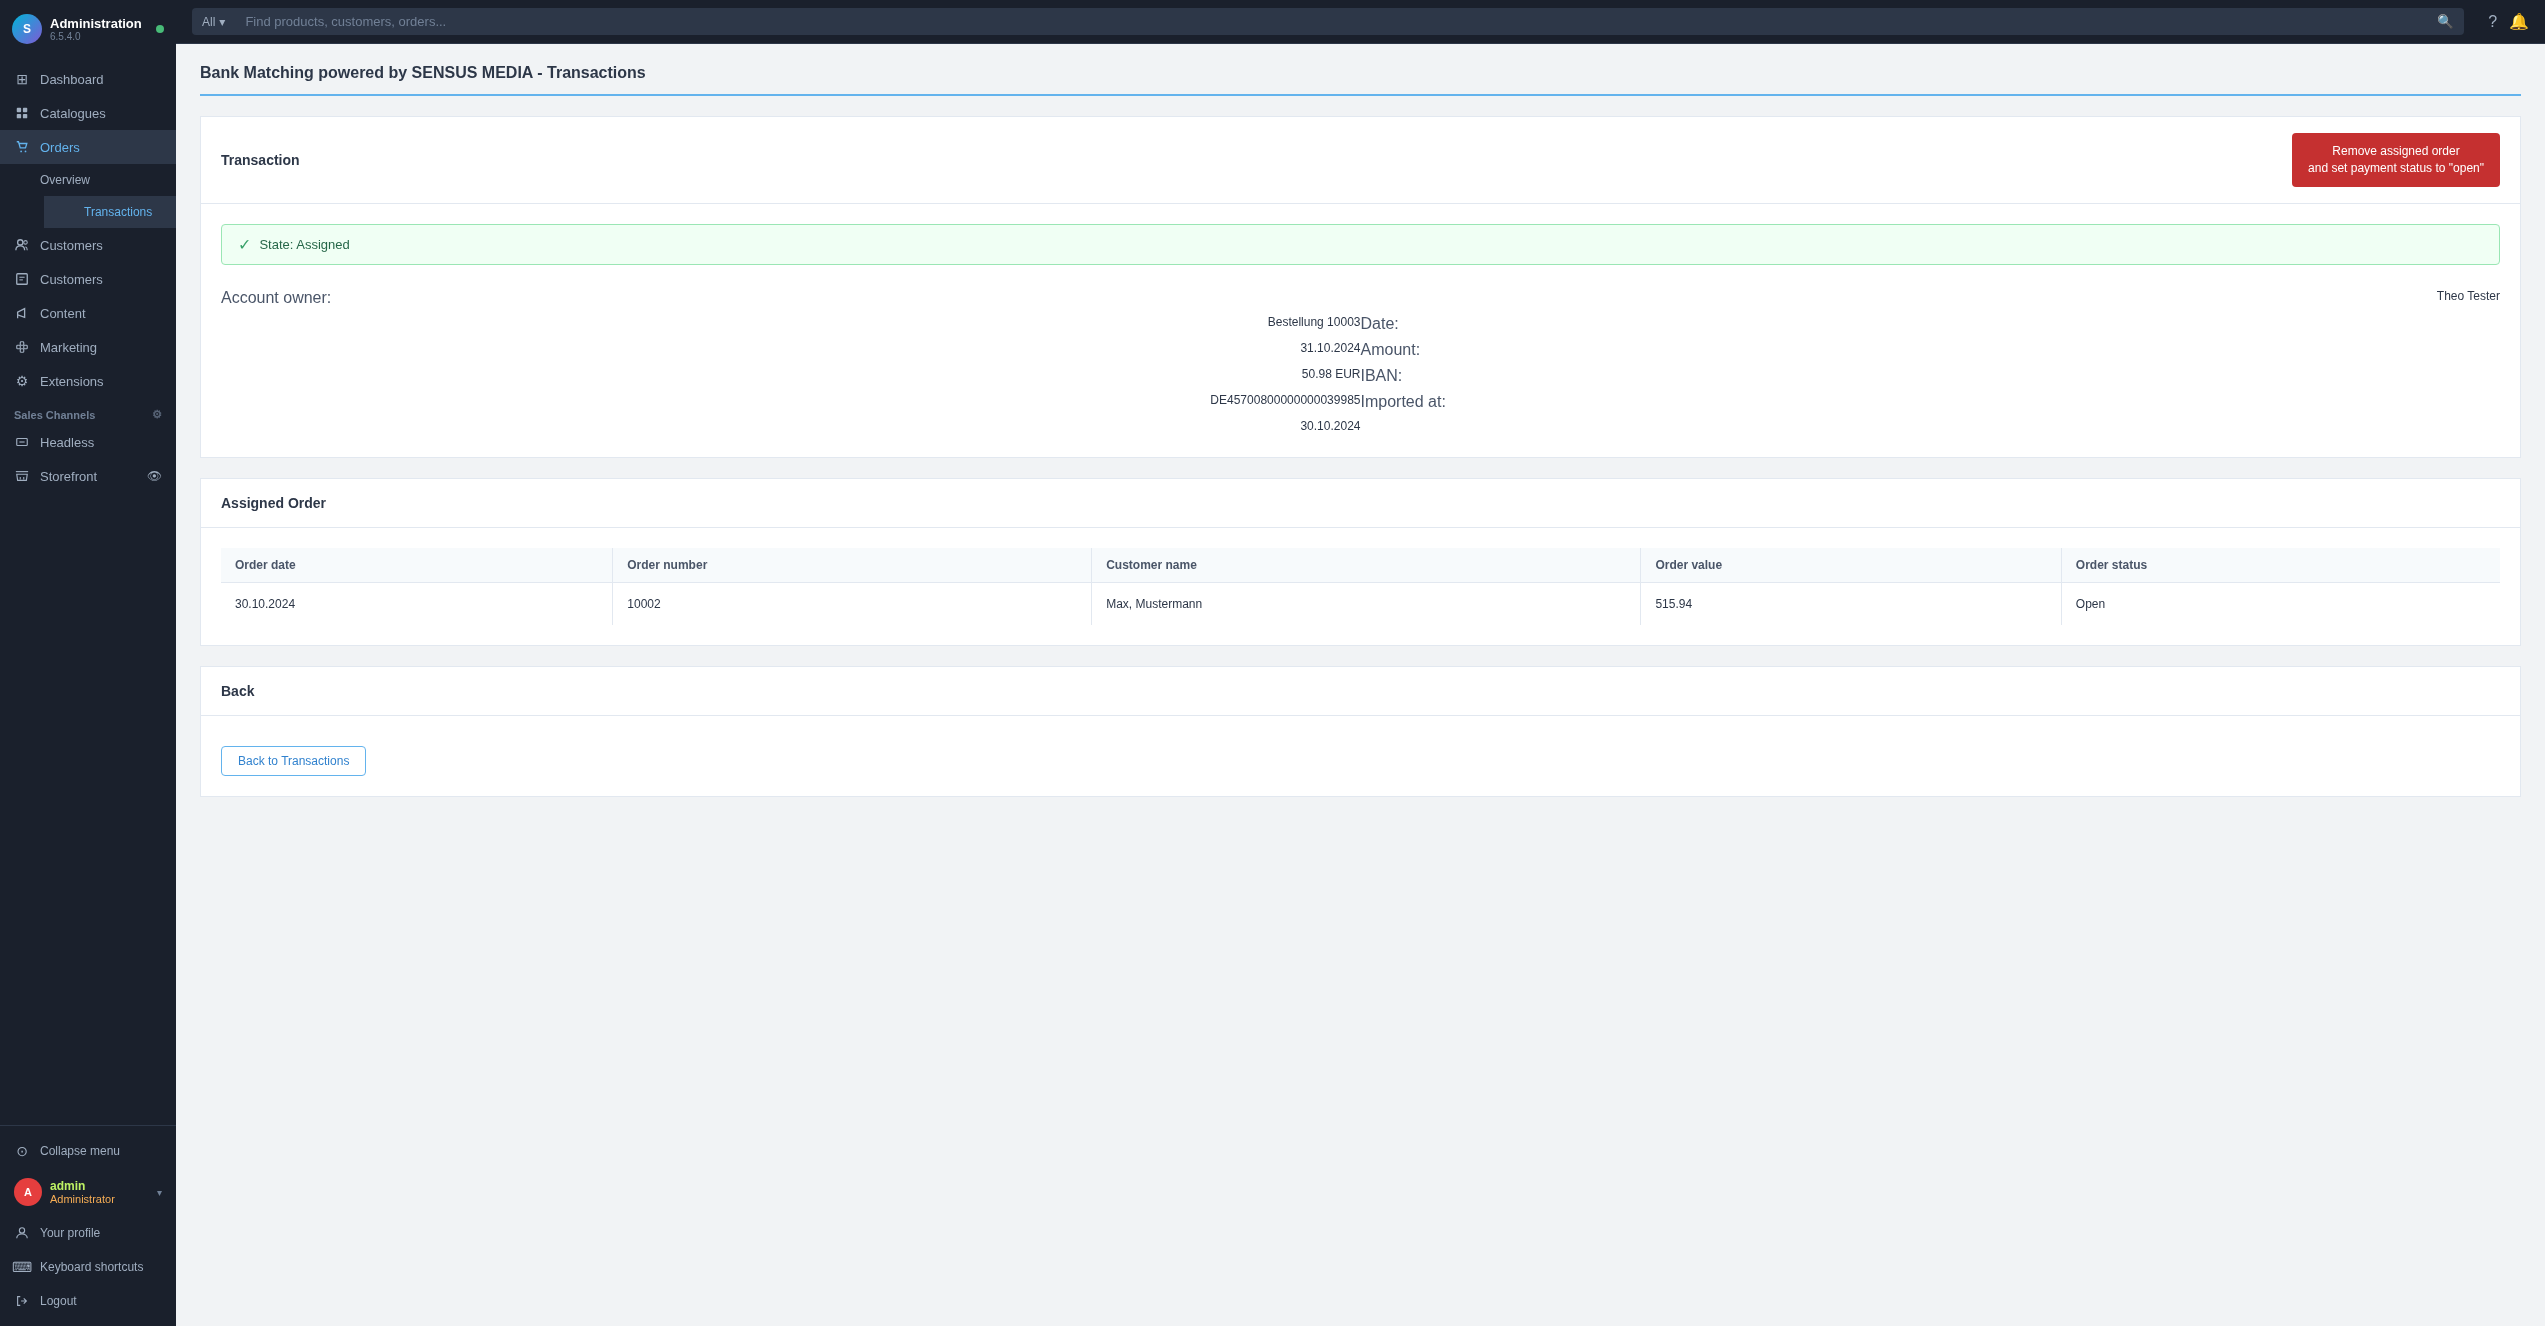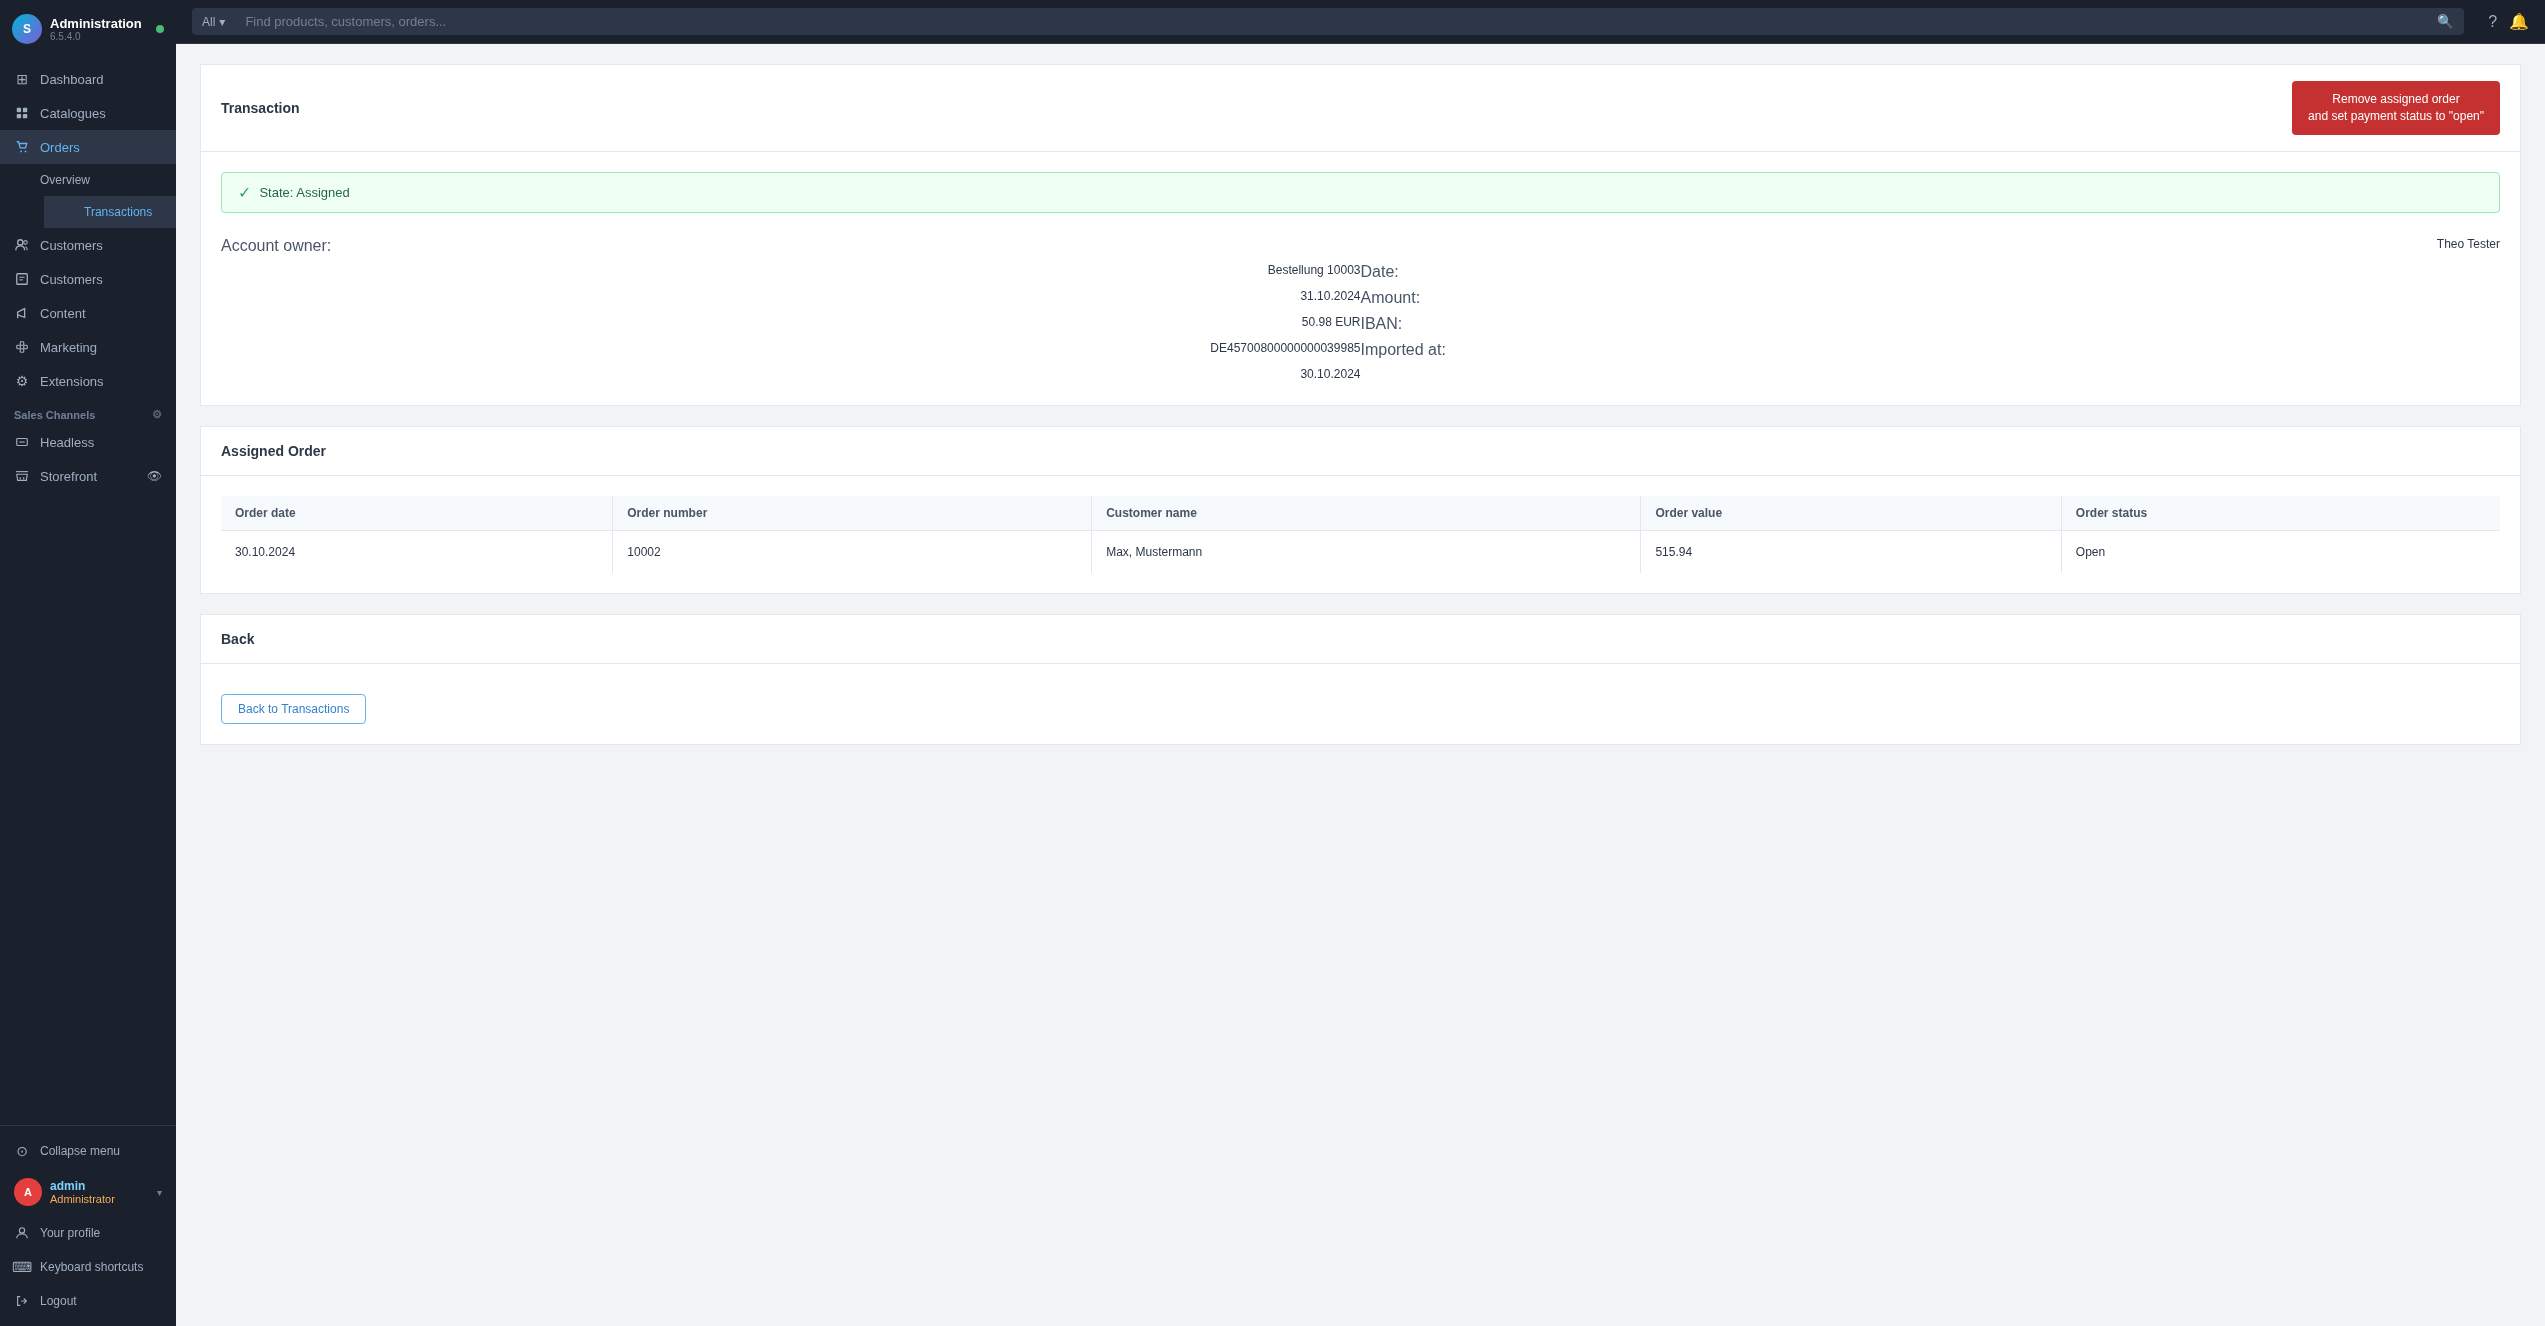--- a/index.html
+++ b/index.html
@@ -59,21 +59,21 @@
       display: flex; align-items: center; gap: 8px;
       padding: 10px 14px; cursor: pointer;
     }
     .user-avatar {
       width: 28px; height: 28px; border-radius: 50%;
       background: #e53e3e; color: white;
       display: flex; align-items: center; justify-content: center;
       font-size: 11px; font-weight: bold; flex-shrink: 0;
     }
     .user-info { flex: 1; }
-    .user-name { color: #7dd3fc; font-size: 12px; font-weight: 600; }
+    .user-name { color: #bef264; font-size: 12px; font-weight: 600; }
     .user-role { color: #f6ad55; font-size: 11px; }
     .user-chevron { color: #718096; font-size: 10px; }
 
     
     #main { flex: 1; display: flex; flex-direction: column; overflow: hidden; }
 
     
     #topbar {
       background: #1a202c;
       padding: 8px 16px;
@@ -361,20 +361,23 @@
       <input class="search-input" type="text" placeholder="Find products, customers, orders..." style="">
       <button class="search-icon-btn">🔍</button>
     </div>
     <div class="topbar-icons">
       <span class="topbar-icon">?</span>
       <span class="topbar-icon">🔔</span>
     </div>
   </div>
 
   <div id="content">
+    <div class="page-title-bar">
+      <div class="page-title">Bank Matching powered by SENSUS MEDIA - Transactions</div>
+    </div>
 
     <div class="card">
       <div class="card-header">
         <span class="card-title">Transaction</span>
         <button class="remove-btn">
           <div>Remove assigned order</div>
           <div>and set payment status to "open"</div>
         </button>
       </div>
       <div class="card-body">

